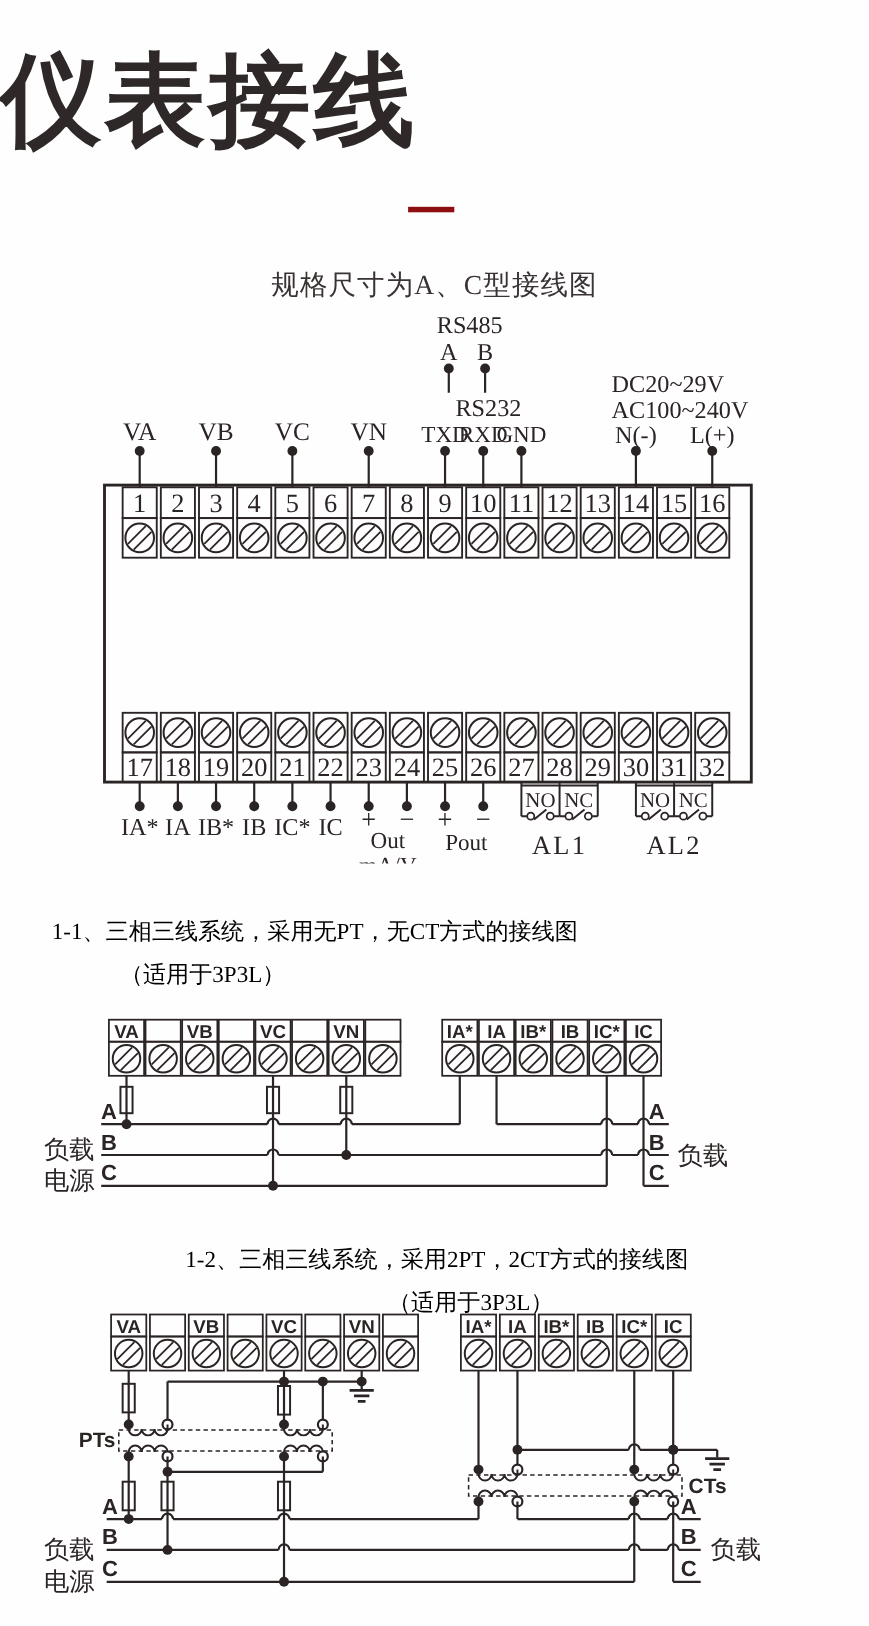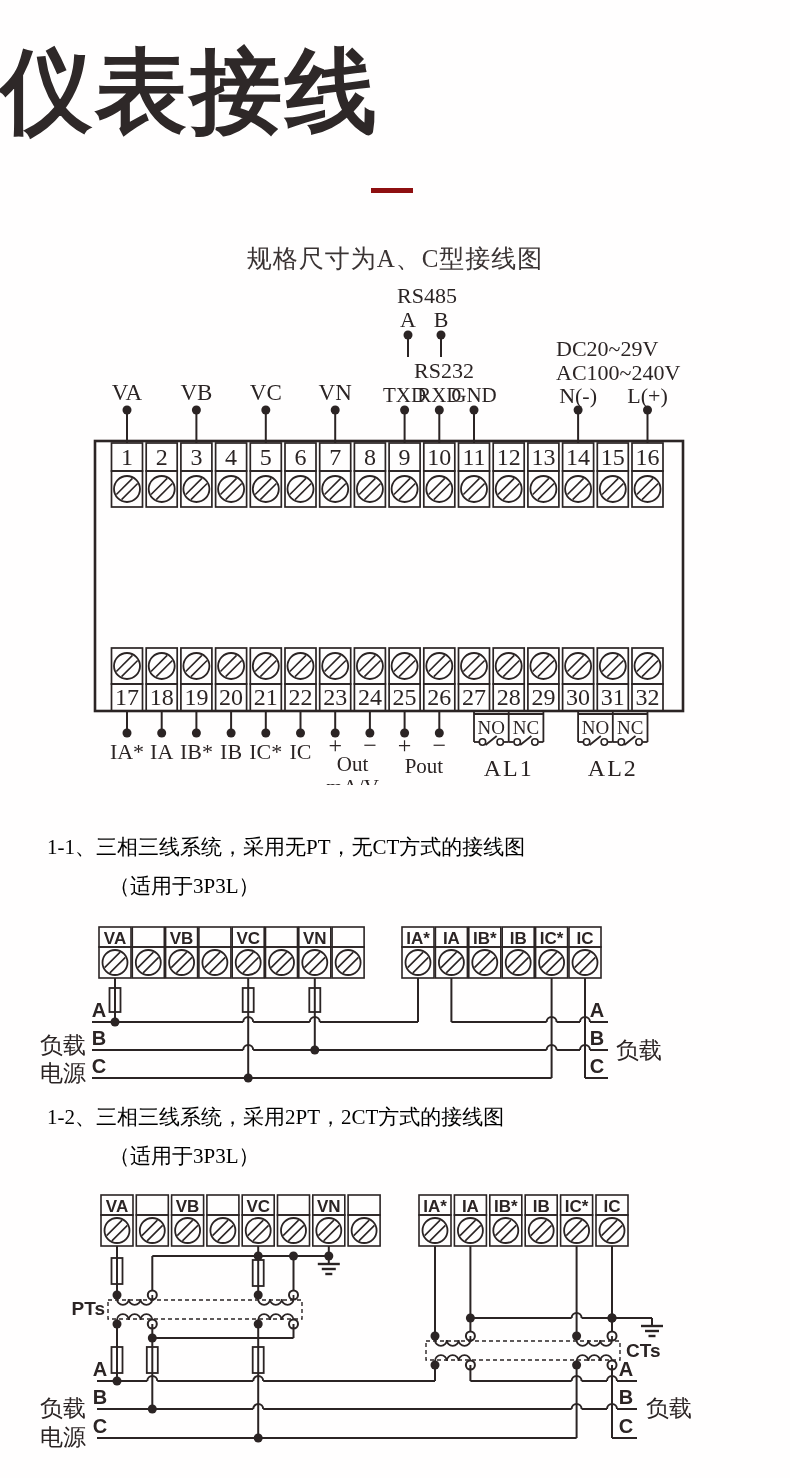--- a/index.html
+++ b/index.html
@@ -7,21 +7,21 @@
         font-family:"Liberation Serif","DejaVu Serif",serif;color:#2b2424;}
   .title{position:absolute;top:30px;left:0;width:790px;text-align:left;
          font-family:"Liberation Sans","DejaVu Sans",sans-serif;font-weight:bold;
          font-size:92px;letter-spacing:3px;color:#2e2828;}
   .divider{position:absolute;top:188px;left:371px;width:42px;height:5px;background:#8e0f10;}
   .subtitle{position:absolute;top:242px;left:0;width:790px;text-align:center;
             font-size:25px;letter-spacing:1px;color:#3a3333;}
   .section-heading{position:absolute;left:47px;width:700px;font-size:21px;color:#000000;line-height:34px;}
   .section-heading .line2{padding-left:62px;margin-top:5px;}
   .sec1{top:830px;}
-  .sec2{top:1100px;}
+  .sec2{top:1128px;text-align:center;}
   svg{position:absolute;left:0;}
   #svg-main{top:270px;}
   #svg-d1{top:900px;}
   #svg-d2{top:1185px;}
 </style>
 </head>
 <body>
 
 <div class="page">
   <div class="title">仪表接线</div>

